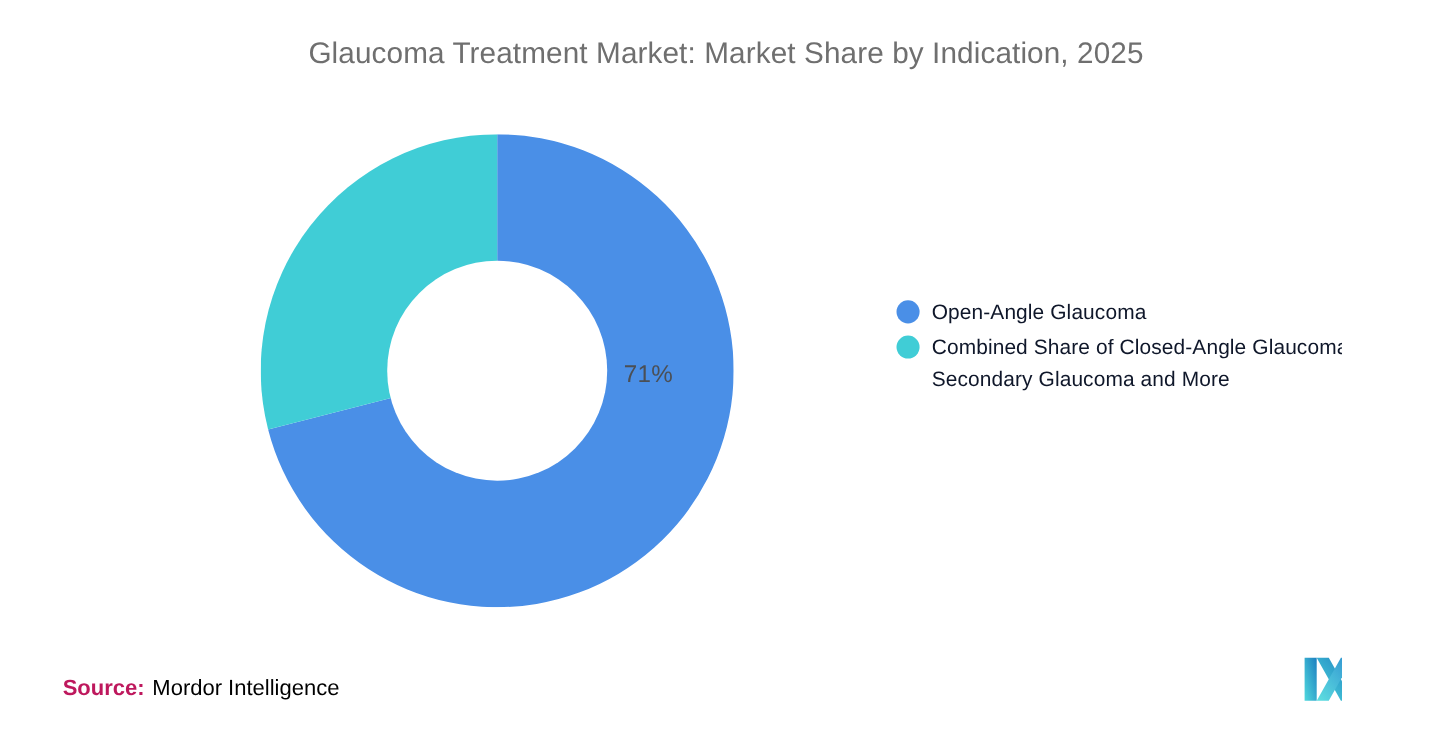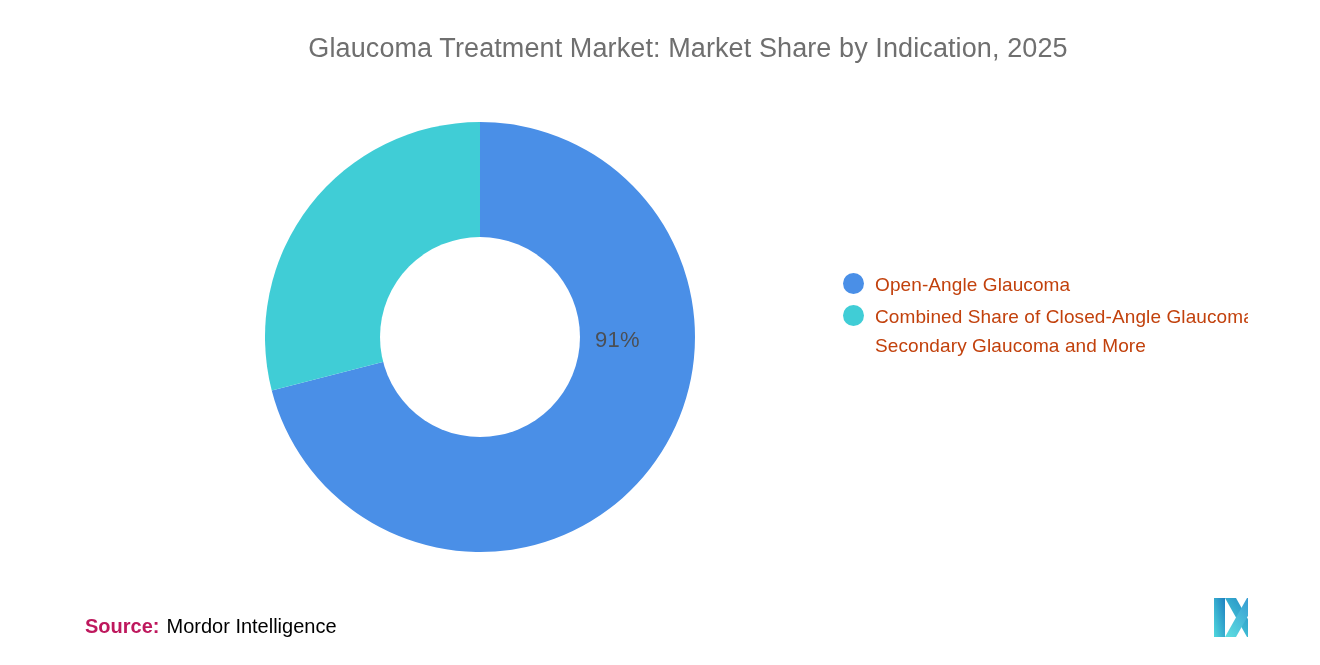--- a/index.html
+++ b/index.html
@@ -11,21 +11,20 @@
   body {
     font-family: "Liberation Sans", sans-serif;
     -webkit-font-smoothing: antialiased;
   }
   #page {
     position: relative;
     width: 1220px;
     height: 665px;
     background: #ffffff;
     overflow: hidden;
-    margin-left: 28px;
   }
 
   
   .chart-title {
     position: absolute;
     top: 30px;
     left: 0;
     width: 1320px;
     text-align: center;
     font-size: 27px;
@@ -76,21 +75,21 @@
     flex: 0 0 auto;
     width: 21px;
     height: 21px;
     border-radius: 50%;
     margin-top: 3px;
     margin-right: 11px;
   }
   .legend-label {
     font-size: 19px;
     font-weight: 400;
-    color: #c2410c;
+    color: #0f172a;
     line-height: 29px;
     letter-spacing: 0.1px;
   }
 
   
   .source {
     position: absolute;
     left: 57px;
     top: 611px;
     font-size: 20px;
@@ -124,21 +123,21 @@
   <div class="chart-title">Glaucoma Treatment Market: Market Share by Indication, 2025</div>
 
   <div class="plot-area">
     <svg class="donut-svg" viewBox="0 0 430 430">
 
       <path id="slice-0" d="M 215 215 L 215.00 0.00 A 215 215 0 1 1 6.75 268.47 Z" fill="#4a8fe7"></path>
 
       <path id="slice-1" d="M 215 215 L 6.75 268.47 A 215 215 0 0 1 215.00 0.00 Z" fill="#40cdd6"></path>
       <circle id="donut-hole" cx="215" cy="215" r="100.0" fill="#ffffff"></circle>
     </svg>
-    <div class="slice-label">91%</div>
+    <div class="slice-label">71%</div>
   </div>
 
   <div class="legend">
     <div class="legend-item">
       <span class="legend-swatch" id="swatch-0" style="background: rgb(74, 143, 231);"></span>
       <span class="legend-label">Open-Angle Glaucoma</span>
     </div>
     <div class="legend-item">
       <span class="legend-swatch" id="swatch-1" style="background: rgb(64, 205, 214);"></span>
       <span class="legend-label">Combined Share of Closed-Angle Glaucoma, Secondary Glaucoma and More</span>

